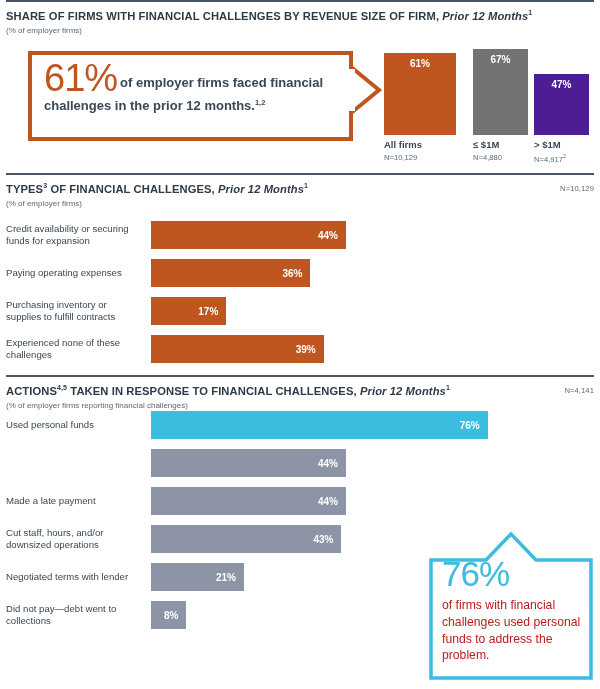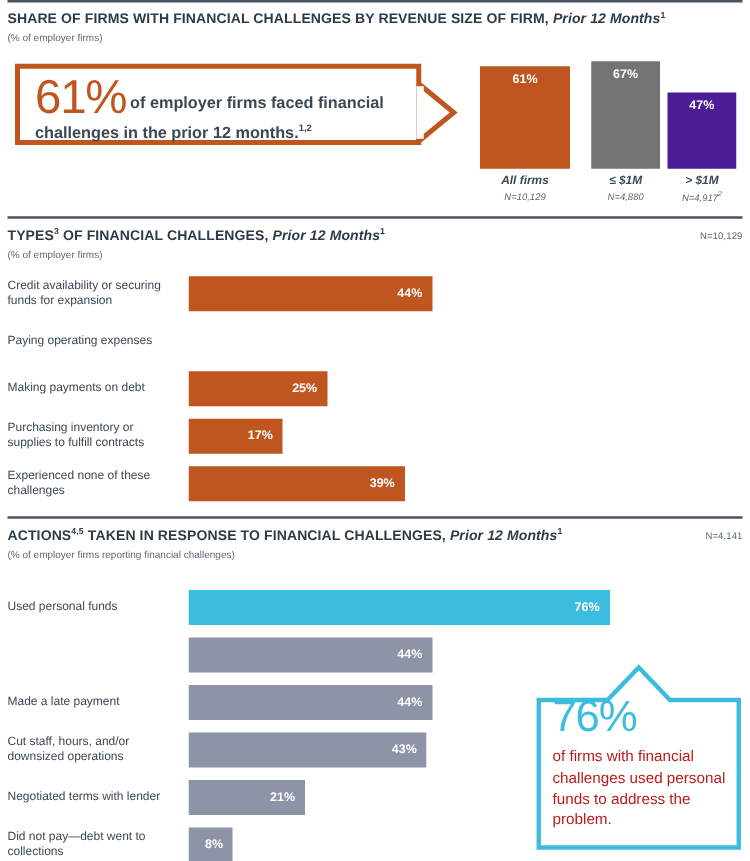--- a/index.html
+++ b/index.html
@@ -46,22 +46,22 @@
     font-size: 7.6px;
     color: #5d6874;
     letter-spacing: .1px;
   }
 
   
   .sec1 { position: relative; height: 128px; margin-top: 9px; }
 
   .callout-orange {
     position: absolute;
-    left: 6px; top: 6px;
-    width: 325px; height: 65px; text-decoration: underline;
+    left: 22px; top: 6px;
+    width: 325px; height: 90px; text-decoration: underline;
   }
   .callout-orange .co-box {
     position: absolute; inset: 0;
     border: 4px solid #c0561f;
     background: #fff;
   }
   .callout-orange .co-arrow {
     position: absolute;
     left: 321px; top: 14px;
     width: 0; height: 0;
@@ -108,22 +108,20 @@
     font-weight: bold;
     color: #ffffff;
   }
   .cb-all  { left: 0px;   width: 72px; height: 82px; background: #c0561f; }
   .cb-low  { left: 89px;  width: 55px; height: 86px; background: #737373; }
   .cb-high { left: 150px; width: 55px; height: 61px; background: #4c1d95; }
 
   .collabels { position: absolute; left: 0; top: 90px; width: 215px; }
   .collab {
     position: absolute;
-    text-align: center;
-    font-style: italic;
   }
   .collab .l1 { font-size: 9.5px; font-weight: bold; color: #3b4754; line-height: 1.25;}
   .collab .l2 { font-size: 7.6px; color: #5d6874; margin-top: 2px; }
   .collab .l2 sup { font-size: 5.5px; }
   .cl-all  { left: 0px;   width: 72px; }
   .cl-low  { left: 89px;  width: 55px; }
   .cl-high { left: 150px; width: 55px; }
 
   
   .hchart { position: relative; margin-top: 10px; }
@@ -153,21 +151,21 @@
     transform: translateY(-50%);
     font-size: 10px;
     font-weight: bold;
     color: #ffffff;
     white-space: nowrap;
   }
 
   .sec2 { margin-top: 12px; }
   .sec2 .hbar { background: #c0561f; }
 
-  .sec3 { margin-top: 24px; }
+  .sec3 { margin-top: 1px; }
   .sec3 .hbar { background: #8c94a6; }
   .sec3 .hrow.highlight .hbar { background: #3cbcde; }
 
   
   .callout-blue {
     position: absolute;
     left: 428px; top: 530px;
     width: 166px; height: 151px;
     z-index: 5;
   }
@@ -265,30 +263,27 @@
       <div class="hlabel">Credit availability or securing funds for expansion</div>
       <div class="htrack">
         <div class="hbar" style="width: 44%;">
           <span class="hval">44%</span>
         </div>
       </div>
     </div>
 
     <div class="hrow">
       <div class="hlabel">Paying operating expenses</div>
-    </div>
-
-    <div class="hrow">
-      <div class="hlabel">Making payments on debt</div>
       <div class="htrack">
-        <div class="hbar" style="width: 25%;">
-          <span class="hval">25%</span>
-        </div>
-      </div>
-    </div>
+        <div class="hbar" style="width: 36%;">
+          <span class="hval">36%</span>
+        </div>
+      </div>
+    </div>
+
 
     <div class="hrow">
       <div class="hlabel">Purchasing inventory or supplies to fulfill contracts</div>
       <div class="htrack">
         <div class="hbar" style="width: 17%;">
           <span class="hval">17%</span>
         </div>
       </div>
     </div>
 

